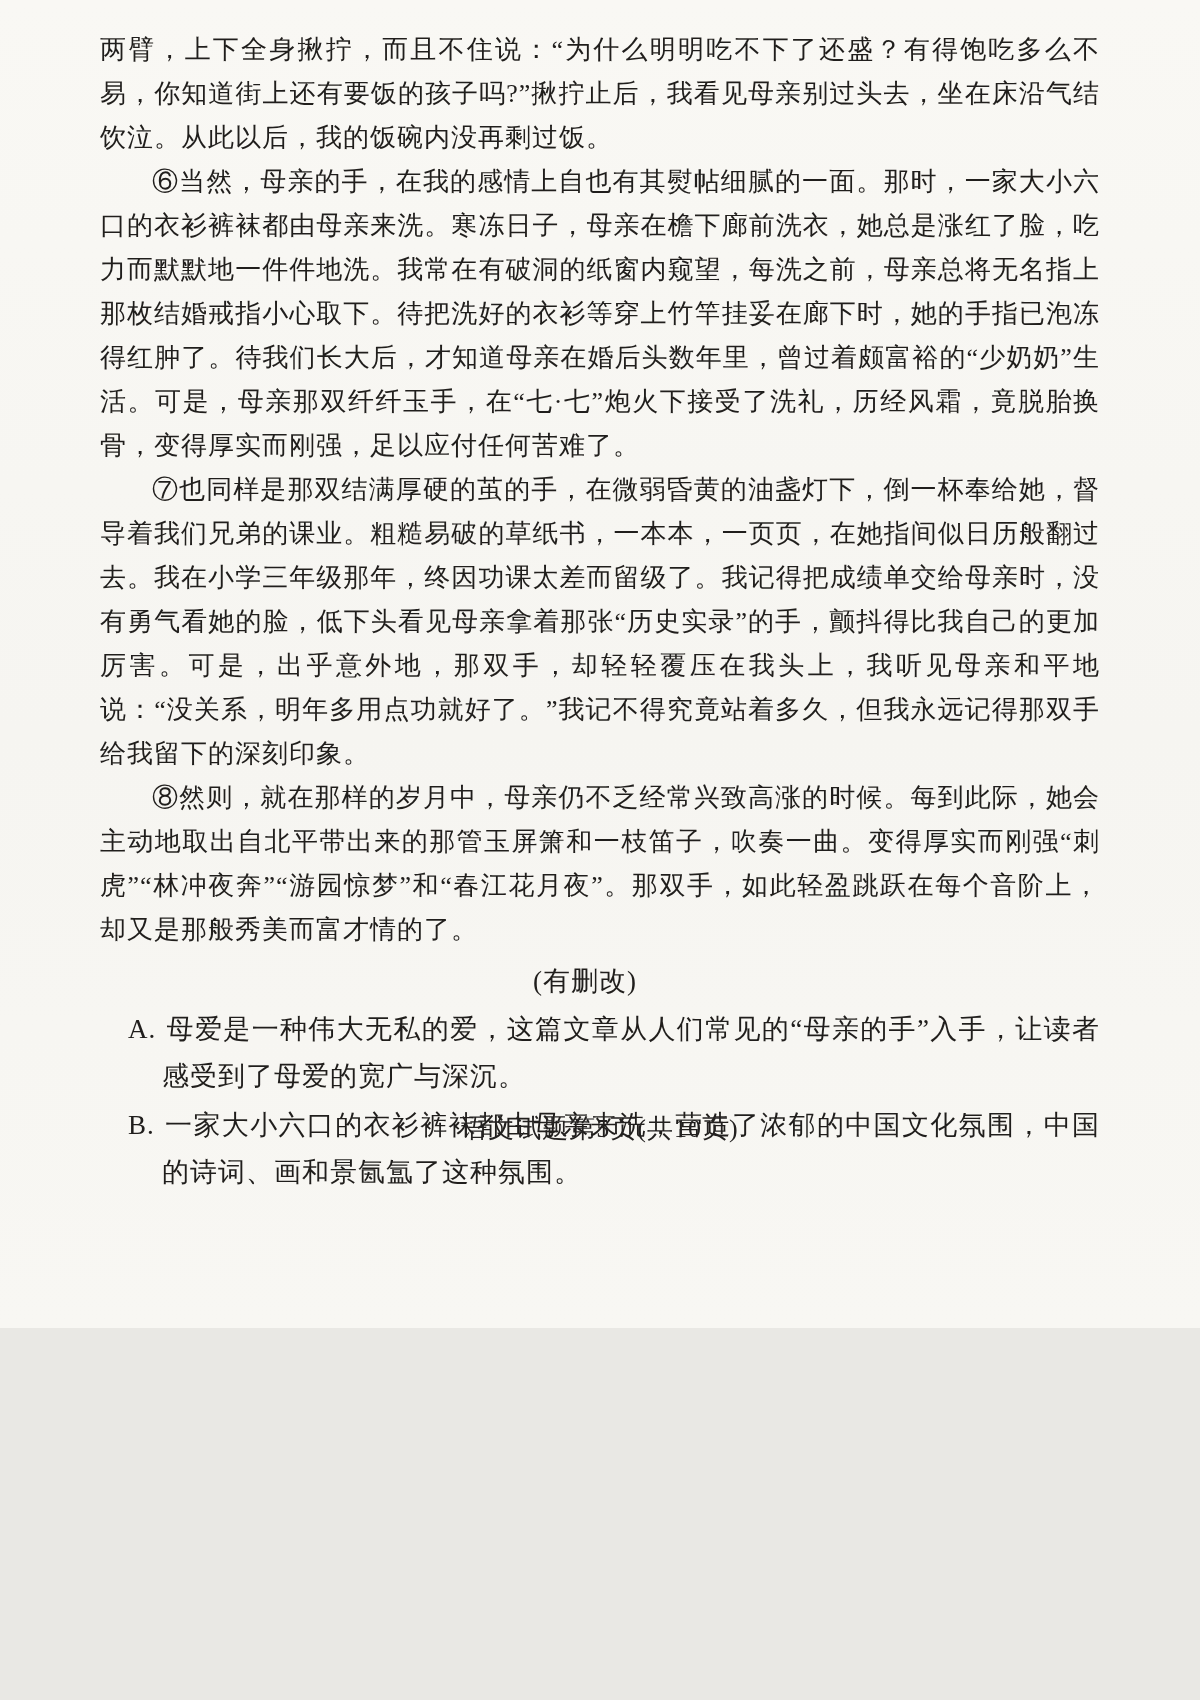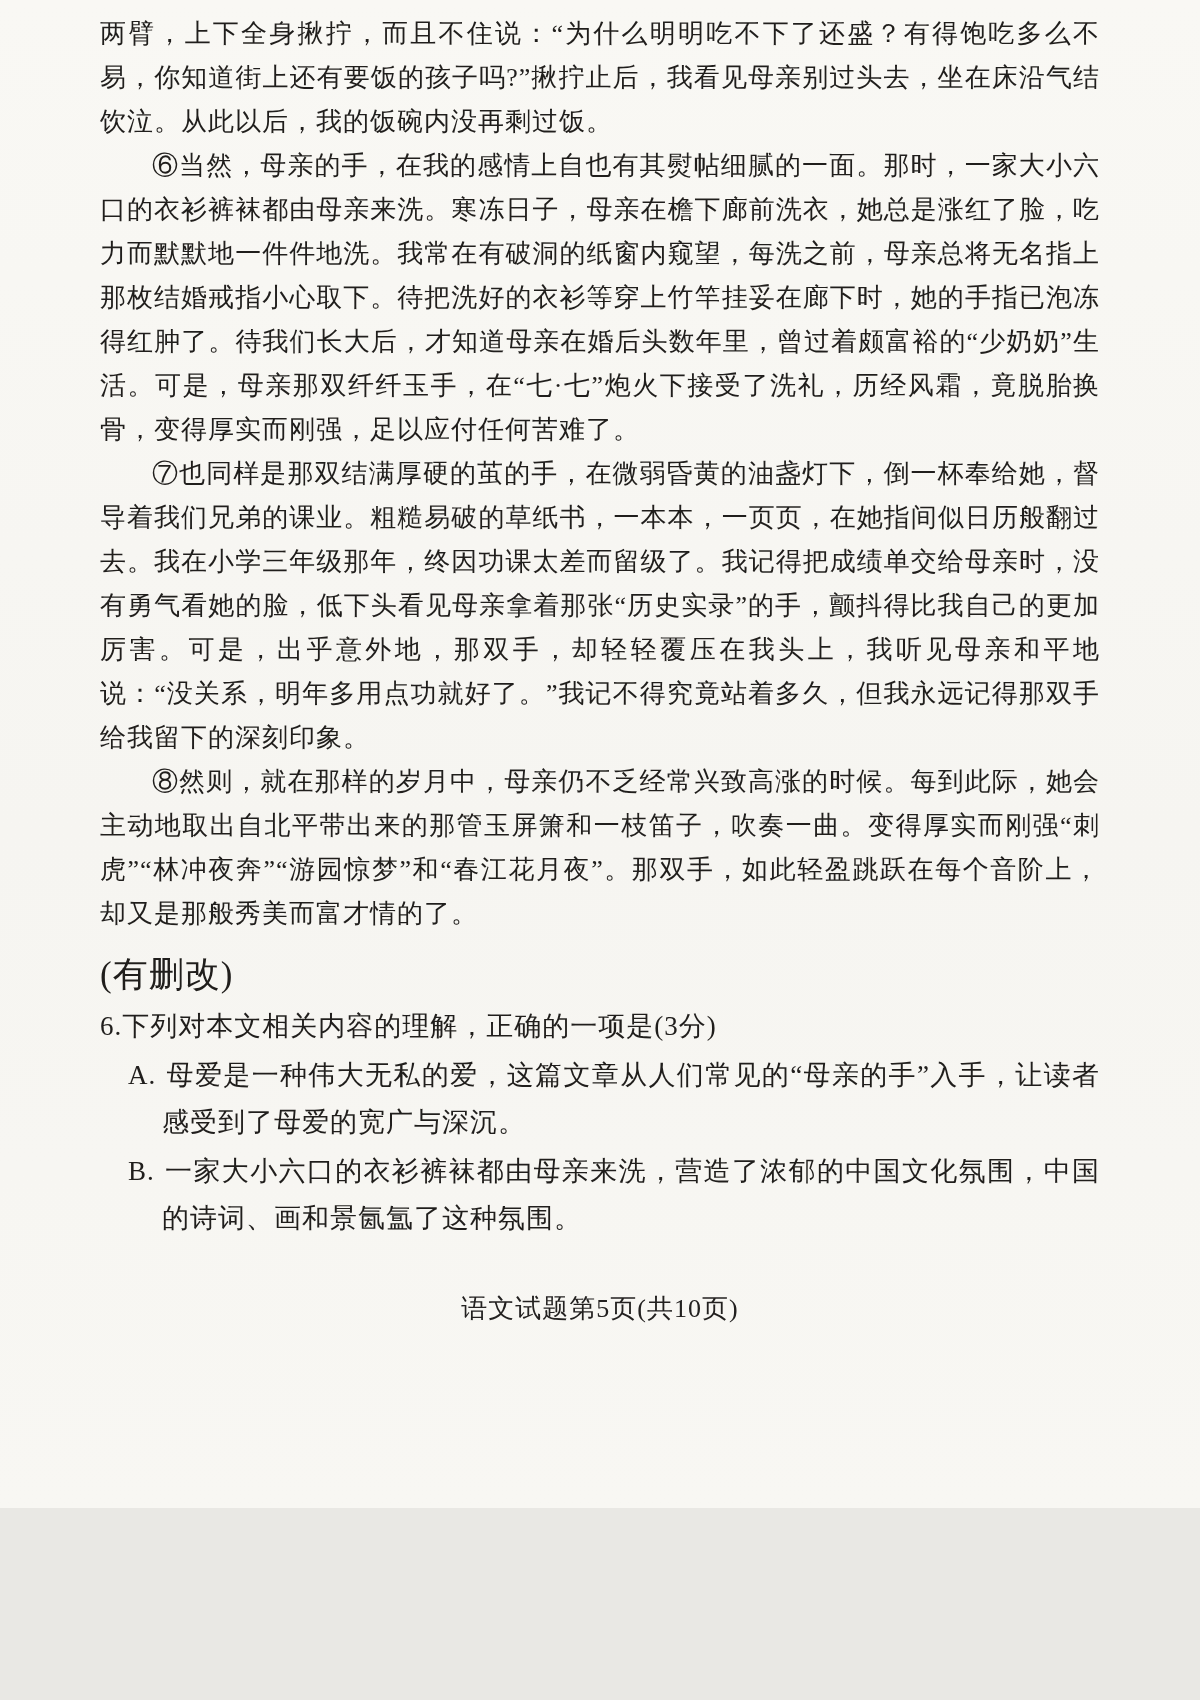--- a/index.html
+++ b/index.html
@@ -8,42 +8,42 @@
     background: #e9e8e4;
   }
   body {
     width: 1200px;
     font-family: "Liberation Serif", "DejaVu Serif", serif;
   }
   .page {
     position: relative;
     box-sizing: border-box;
     width: 1200px;
-    height: 1508px;
+    height: 1328px;
     margin: 0 auto;
     background: linear-gradient(180deg, #f9f8f4 0%, #f6f5f1 55%, #f8f7f3 100%);
     color: #201e1c;
-    padding: 12px 100px 0 100px;
+    padding: 28px 100px 0 100px;
     overflow: hidden;
   }
   .passage p {
     margin: 0;
     font-size: 26px;
     line-height: 44px;
     text-align: justify;
     letter-spacing: 1px;
   }
   .passage p.ind {
     text-indent: 2em;
   }
   .attribution {
-    margin: 16px 30px 0 0;
-    font-size: 35px;
+    margin: 6px 30px 0 0;
+    font-size: 27px;
     line-height: 46px;
-    text-align: left;
+    text-align: center;
     letter-spacing: 1px;
   }
   .question-stem {
     margin: 4px 0 0 0;
     font-size: 27px;
     line-height: 48px;
     letter-spacing: 1px;
   }
   .option {
     margin: 2px 0 0 0;
@@ -75,21 +75,20 @@
 
   <div class="passage">
     <p class="cont">两臂，上下全身揪拧，而且不住说：“为什么明明吃不下了还盛？有得饱吃多么不易，你知道街上还有要饭的孩子吗?”揪拧止后，我看见母亲别过头去，坐在床沿气结饮泣。从此以后，我的饭碗内没再剩过饭。</p>
     <p class="ind">⑥当然，母亲的手，在我的感情上自也有其熨帖细腻的一面。那时，一家大小六口的衣衫裤袜都由母亲来洗。寒冻日子，母亲在檐下廊前洗衣，她总是涨红了脸，吃力而默默地一件件地洗。我常在有破洞的纸窗内窥望，每洗之前，母亲总将无名指上那枚结婚戒指小心取下。待把洗好的衣衫等穿上竹竿挂妥在廊下时，她的手指已泡冻得红肿了。待我们长大后，才知道母亲在婚后头数年里，曾过着颇富裕的“少奶奶”生活。可是，母亲那双纤纤玉手，在“七·七”炮火下接受了洗礼，历经风霜，竟脱胎换骨，变得厚实而刚强，足以应付任何苦难了。</p>
     <p class="ind">⑦也同样是那双结满厚硬的茧的手，在微弱昏黄的油盏灯下，倒一杯奉给她，督导着我们兄弟的课业。粗糙易破的草纸书，一本本，一页页，在她指间似日历般翻过去。我在小学三年级那年，终因功课太差而留级了。我记得把成绩单交给母亲时，没有勇气看她的脸，低下头看见母亲拿着那张“历史实录”的手，颤抖得比我自己的更加厉害。可是，出乎意外地，那双手，却轻轻覆压在我头上，我听见母亲和平地说：“没关系，明年多用点功就好了。”我记不得究竟站着多久，但我永远记得那双手给我留下的深刻印象。</p>
     <p class="ind">⑧然则，就在那样的岁月中，母亲仍不乏经常兴致高涨的时候。每到此际，她会主动地取出自北平带出来的那管玉屏箫和一枝笛子，吹奏一曲。变得厚实而刚强“刺虎”“林冲夜奔”“游园惊梦”和“春江花月夜”。那双手，如此轻盈跳跃在每个音阶上，却又是那般秀美而富才情的了。</p>
   </div>
 
   <p class="attribution">(有删改)</p>
 
-  <p class="question-stem">6.下列对本文相关内容的理解，正确的一项是(3分)</p>
 
   <p class="option"><span class="opt-label">A.</span><span>母爱是一种伟大无私的爱，这篇文章从人们常见的“母亲的手”入手，让读者感受到了母爱的宽广与深沉。</span></p>
 
   <p class="option"><span class="opt-label">B.</span><span>一家大小六口的衣衫裤袜都由母亲来洗，营造了浓郁的中国文化氛围，中国的诗词、画和景氤氲了这种氛围。</span></p>
 
   <div class="footer">语文试题第5页(共10页)</div>
 
 </div>
 
 </body></html>

